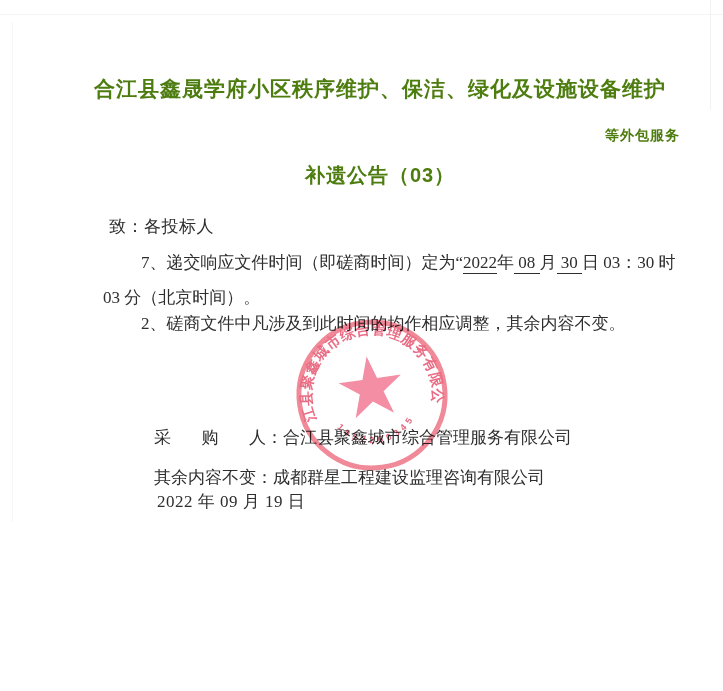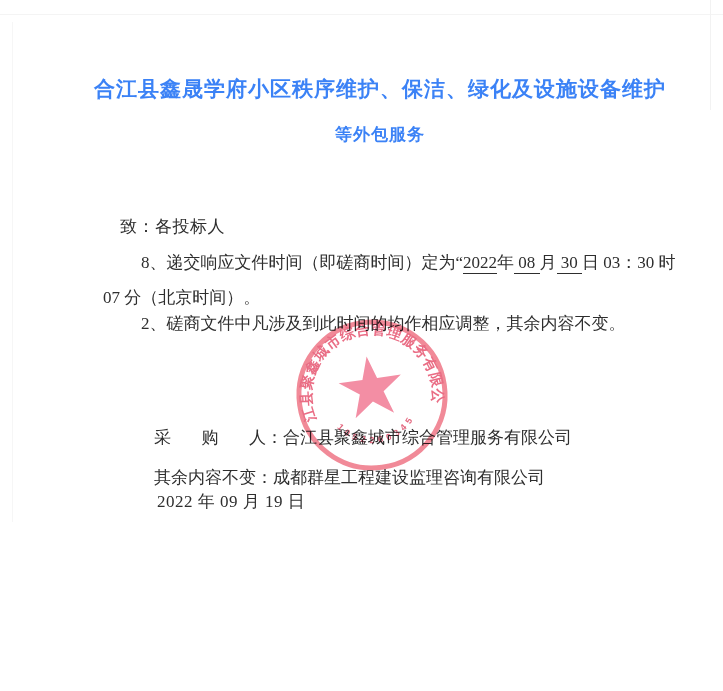--- a/index.html
+++ b/index.html
@@ -21,35 +21,35 @@
   .artifact.v-left { top: 22px; left: 12px; width: 1px; height: 500px; background:#f6f6f6; }
 
   .title-block {
     position: absolute;
     top: 76px;
     left: 80px;
     width: 600px;
     text-align: center;
     font-family: "Liberation Sans", sans-serif;
     font-weight: bold;
-    color: #3b82f6;
+    color: #4d7c0f;
   }
   .title-line1 { font-size: 21px; line-height: 26px; letter-spacing: 1px; }
-  .title-line2 { font-size: 17px; line-height: 26px; margin-top: 20px; letter-spacing: 1px; }
+  .title-line2 { font-size: 14px; line-height: 26px; margin-top: 20px; letter-spacing: 1px; text-align: right; }
   .title-line3 { font-size: 20px; line-height: 26px; margin-top: 14px; letter-spacing: 1px; }
 
   .body-text {
     color: #2e2e2e;
     font-size: 17px;
   }
 
   .salutation {
     position: absolute;
     top: 215px;
-    left: 120px;
+    left: 109px;
     letter-spacing: 0.5px;
   }
 
   .para1 {
     position: absolute;
     top: 245px;
     left: 103px;
     width: 575px;
     line-height: 35px;
   }
@@ -92,29 +92,30 @@
 
 <div class="page">
 
   <div class="artifact h-top"></div>
   <div class="artifact v-right"></div>
   <div class="artifact v-left"></div>
 
   <div class="title-block">
     <div class="title-line1">合江县鑫晟学府小区秩序维护、保洁、绿化及设施设备维护</div>
     <div class="title-line2">等外包服务</div>
+    <div class="title-line3">补遗公告（03）</div>
   </div>
 
   <div class="body-text salutation">致：各投标人</div>
 
   <div class="body-text para1">
     <div class="l1">
-      <span>8、递交响应文件时间（即磋商时间）定为“</span><span class="u">2022</span><span>年</span><span class="u"> 08 </span><span>月</span><span class="u"> 30 </span><span>日 03：30 时</span>
+      <span>7、递交响应文件时间（即磋商时间）定为“</span><span class="u">2022</span><span>年</span><span class="u"> 08 </span><span>月</span><span class="u"> 30 </span><span>日 03：30 时</span>
     </div>
-    <div class="l2">07 分（北京时间）。</div>
+    <div class="l2">03 分（北京时间）。</div>
   </div>
 
   <div class="body-text para2">2、磋商文件中凡涉及到此时间的均作相应调整，其余内容不变。</div>
 
   <div class="body-text sign-block purchaser-line">
     <span class="purchaser-label">
         <span>采</span>
         <span>购</span>
         <span>人</span>
       </span><span>：</span><span>合江县聚鑫城市综合管理服务有限公司</span>

